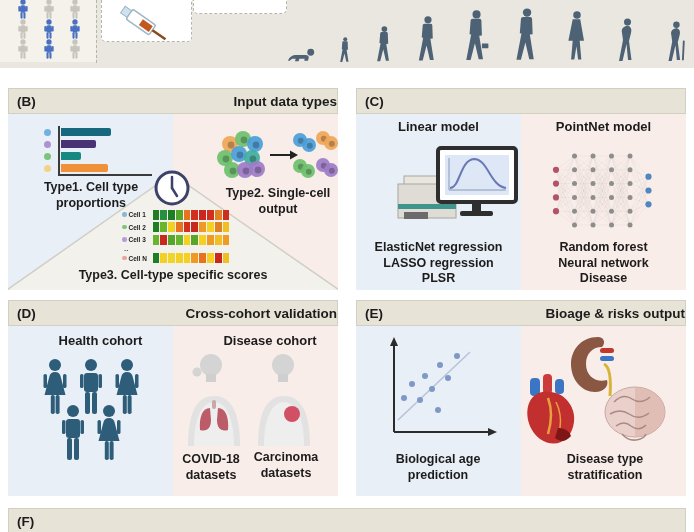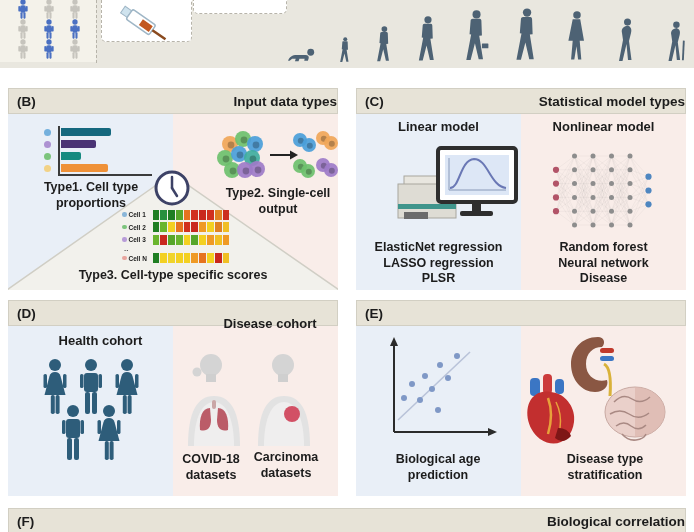--- a/index.html
+++ b/index.html
@@ -293,26 +293,25 @@
       <span class="hm-cell" style="background: rgb(201, 40, 30);"></span>
       <span class="hm-cell" style="background: rgb(240, 191, 36);"></span>
     </div>
   </div>
 <div class="cap" style="left:31px;top:180px;width:120px">Type1. Cell type proportions</div>
 <div class="cap" style="left:218px;top:186px;width:120px">Type2. Single-cell output</div>
 <div class="cap" style="left:8px;top:268px;width:330px">Type3. Cell-type specific scores</div>
 
 <div class="abs hdr" style="left:356px;top:88px;width:330px">
   <span class="letter">(C)</span>
-  <span class="title">Statistical model types</span>
 </div>
 <div class="abs half blue" style="left:356px;top:114px;width:165px"></div>
 <div class="abs half pink" style="left:521px;top:114px;width:165px"></div>
 <div class="subhdr" style="left:356px;top:119px;width:165px">Linear model</div>
-<div class="subhdr" style="left:521px;top:119px;width:165px">Nonlinear model</div>
+<div class="subhdr" style="left:521px;top:119px;width:165px">PointNet model</div>
 <svg class="abs" style="left:394px;top:142px" width="126" height="94" viewBox="0 0 126 94">
   <rect x="10" y="34" width="52" height="10" fill="#e8e6df" stroke="#a8a69e" stroke-width="1"></rect>
   <rect x="4" y="42" width="58" height="34" fill="#dedcd4" stroke="#a8a69e" stroke-width="1"></rect>
   <rect x="4" y="62" width="58" height="5" fill="#3f958c"></rect>
   <rect x="10" y="70" width="24" height="7" fill="#6b6b6b"></rect>
   <rect x="44" y="6" width="78" height="54" rx="3" fill="#ffffff" stroke="#2e2e2e" stroke-width="4"></rect>
   <rect x="51" y="13" width="64" height="40" fill="#dde7f6"></rect>
   <path d="M55 48 V16 M55 48 H112" stroke="#8899b8" stroke-width="1" fill="none"></path>
   <path d="M56 46 C66 46 66 18 80 17 C94 17 96 44 112 46" stroke="#6a78b5" stroke-width="2" fill="none"></path>
   <rect x="78" y="60" width="9" height="9" fill="#2e2e2e"></rect>
@@ -503,25 +502,26 @@
   </svg>
 <div class="cap methods" style="left:361px;top:240px;width:155px">ElasticNet regression
 LASSO regression
 PLSR</div>
 <div class="cap methods" style="left:526px;top:240px;width:155px">Random forest
 Neural network
 Disease</div>
 
 <div class="abs hdr" style="left:8px;top:300px;width:330px">
   <span class="letter">(D)</span>
+  <span class="title">Cross-cohort validation</span>
 </div>
 <div class="abs half blue" style="left:8px;top:326px;width:165px;height:170px"></div>
 <div class="abs half pink" style="left:173px;top:326px;width:165px;height:170px"></div>
 <div class="subhdr" style="left:8px;top:333px;width:185px">Health cohort</div>
-<div class="subhdr" style="left:173px;top:316px;width:194px">Disease cohort</div>
+<div class="subhdr" style="left:173px;top:333px;width:194px">Disease cohort</div>
 <svg class="abs" style="left:36px;top:358px" width="110" height="104" viewBox="0 0 110 104">
     <g transform="translate(2 0)">
       <circle cx="17" cy="7" r="6" fill="#2e5d7a"></circle>
       <path d="M17 14c3 0 4.5 1.5 5.5 4l5 19H6.5l5-19c1-2.5 2.5-4 5.5-4z" fill="#2e5d7a"></path>
       <rect x="12.8" y="37" width="4" height="19" rx="1.8" fill="#2e5d7a"></rect>
       <rect x="17.6" y="37" width="4" height="19" rx="1.8" fill="#2e5d7a"></rect>
       <rect x="5.5" y="16" width="3.5" height="14" rx="1.6" fill="#2e5d7a"></rect>
       <rect x="25" y="16" width="3.5" height="14" rx="1.6" fill="#2e5d7a"></rect>
     </g>
     <g transform="translate(38 0)">
@@ -572,20 +572,21 @@
   <rect x="26" y="22" width="10" height="8" fill="#cfcfcf"></rect>
   <path d="M6 94 C6 62 14 44 32 44 C50 44 58 62 58 94 Z" fill="#e2e2e2"></path>
   <path d="M12 94 C12 66 20 50 32 50 C44 50 52 66 52 94 Z" fill="#efeeee"></path>
   <circle cx="40" cy="62" r="8" fill="#d25065"></circle>
 </svg>
 <div class="cap" style="left:176px;top:452px;width:70px">COVID-18 datasets</div>
 <div class="cap" style="left:249px;top:450px;width:74px">Carcinoma datasets</div>
 
 <div class="abs hdr" style="left:356px;top:300px;width:330px">
   <span class="letter">(E)</span>
+  <span class="title">Bioage &amp; risks output</span>
 </div>
 <div class="abs half blue" style="left:356px;top:326px;width:165px;height:170px"></div>
 <div class="abs half pink" style="left:521px;top:326px;width:165px;height:170px"></div>
 <svg class="abs" style="left:378px;top:334px" width="122" height="112" viewBox="0 0 122 112">
   <line x1="16" y1="10" x2="16" y2="98" stroke="#2b2b2b" stroke-width="2"></line>
   <polygon points="12,12 16,3 20,12" fill="#2b2b2b"></polygon>
   <line x1="16" y1="98" x2="112" y2="98" stroke="#2b2b2b" stroke-width="2"></line>
   <polygon points="110,94 119,98 110,102" fill="#2b2b2b"></polygon>
 <line x1="20" y1="86" x2="92" y2="18" stroke="#b9c3d9" stroke-width="1.6"></line>
     <circle cx="26" cy="64" r="3" fill="#7f98c6"></circle>
@@ -619,14 +620,13 @@
   <path d="M12 18 q9 -9 18 -3 q9 6 18 -2" stroke="#a98983" stroke-width="1.5" fill="none"></path>
   <path d="M8 30 q10 -6 19 0 q10 7 20 -1" stroke="#a98983" stroke-width="1.5" fill="none"></path>
   <path d="M14 42 q8 -6 15 0 q8 6 15 -1" stroke="#a98983" stroke-width="1.5" fill="none"></path>
   <path d="M20 50 q6 7 14 6 q8 -1 10 -6" stroke="#a98983" stroke-width="1.5" fill="none"></path>
 </svg>
 <div class="cap" style="left:388px;top:452px;width:100px">Biological age prediction</div>
 <div class="cap" style="left:555px;top:452px;width:100px">Disease type stratification</div>
 
 <div class="abs hdr" style="left:8px;top:508px;width:678px">
   <span class="letter">(F)</span>
-  <span class="title">Biological correlation</span>
 </div>
 
 </body></html>

